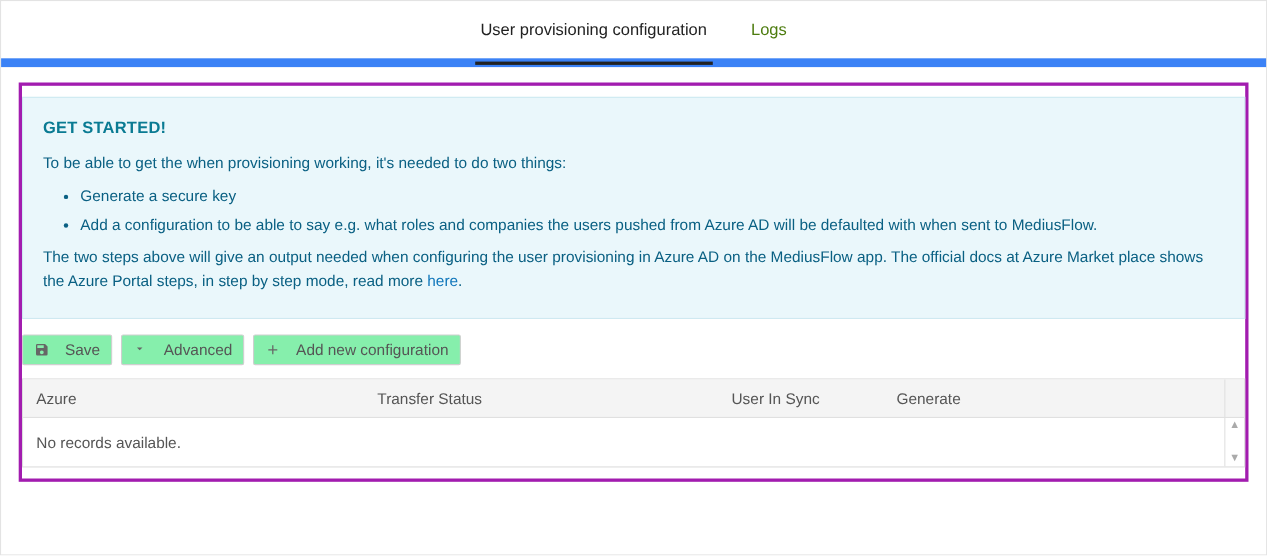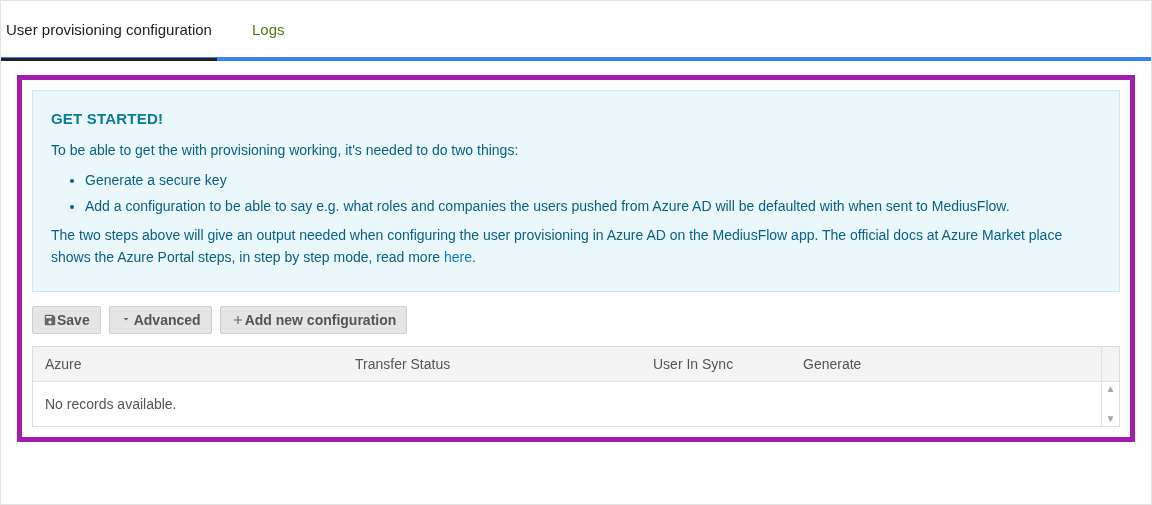--- a/index.html
+++ b/index.html
@@ -1,31 +1,31 @@
 <!DOCTYPE html>
 <html><head>
 <meta charset="utf-8">
 <style>
   * { box-sizing: border-box; }
   html, body { margin:0; padding:0; font-family: "Segoe UI", Arial, sans-serif; font-size:14px; color:#333; background:#fff;}
   .page { width:1152px; height:505px; border:1px solid #e3e3e3;}
-  .tabs { height:60px; display:flex; align-items:center; border-bottom:4px solid #3b82f6; gap:30px;}
+  .tabs { height:60px; display:flex; justify-content:center; align-items:center; border-bottom:8px solid #3b82f6; gap:30px;}
   .tab { padding:0 5px; height:60px; display:flex; align-items:center; color:#4d7c0f; cursor:pointer; font-size:15px; position:relative;}
   .tab.active { color:#222; font-weight:500;}
   .tab.active::after { content:""; position:absolute; left:0; right:0; bottom:-2px; height:3px; background:#222;}
   .content-wrap { padding:14px 16px;}
-  .content { border:5px solid #a21caf; padding:10px 10px;}
+  .content { border:3px solid #a21caf; padding:10px 0;}
   .alert { background:#eaf7fb; border:1px solid #cfe9f1; padding:16px 18px; color:#0a6083; line-height:1.55;}
   .alert h4 { margin:0 0 10px 0; font-size:15px; color:#0a7b93; font-weight:700; letter-spacing:0.2px;}
   .alert p { margin:6px 0; color:#0a6083;}
   .alert ul { margin:8px 0 8px 12px; padding-left:22px;}
   .alert li { margin:4px 0; color:#0a6083;}
   .alert a { color:#1177bb; text-decoration:none;}
   .toolbar { margin-top:14px; display:flex; gap:8px;}
-  .btn { display:inline-flex; align-items:center; gap:0; background:#e5e5e5; border:1px solid #cfcfcf; padding:5px 10px; color:#555; cursor:pointer; font-size:14px; border-radius:2px;font-weight:bold;}
+  .btn { display:inline-flex; align-items:center; gap:14px; background:#86efac; border:1px solid #cfcfcf; padding:5px 10px; color:#555; cursor:pointer; font-size:14px; border-radius:2px;}
   .btn svg { flex:0 0 auto; fill:#666; }
   .row2 { margin-top:10px; display:flex; gap:10px; align-items:center;}
   .highlight { border:3px solid #e03b3b; padding:2px; border-radius:2px; display:inline-flex;}
   .secret-input { width:160px; height:31px; border:1px solid #ccc; padding:4px 8px; color:#aaa; font-size:14px;}
   .table { margin-top:12px; border:1px solid #ddd; width:100%;}
   .thead { display:flex; background:#f4f4f4; border-bottom:1px solid #e0e0e0;}
   .th { padding:9px 12px; color:#555; font-size:14px;}
   .th.filter { flex:0 0 310px;}
   .th.usersync { flex:0 0 150px;}
   .th.transfer { flex:1 1 auto;}
@@ -44,21 +44,21 @@
   <div class="tabs">
     <div class="tab active">User provisioning configuration</div>
     <div class="tab">Logs</div>
   </div>
 
   <div class="content-wrap">
     <div class="content">
 
       <div class="alert">
         <h4>GET STARTED!</h4>
-        <p>To be able to get the with provisioning working, it's needed to do two things:</p>
+        <p>To be able to get the when provisioning working, it's needed to do two things:</p>
         <ul>
           <li>Generate a secure key</li>
           <li>Add a configuration to be able to say e.g. what roles and companies the users pushed from Azure AD will be defaulted with when sent to MediusFlow.</li>
         </ul>
         <p>
           <span>The two steps above will give an output needed when configuring the user provisioning in Azure AD on the MediusFlow app. The official docs at Azure Market place shows the Azure Portal steps, in step by step mode, read more </span><a href="#">here</a><span>.</span>
         </p>
       </div>
 
       <div class="toolbar">

